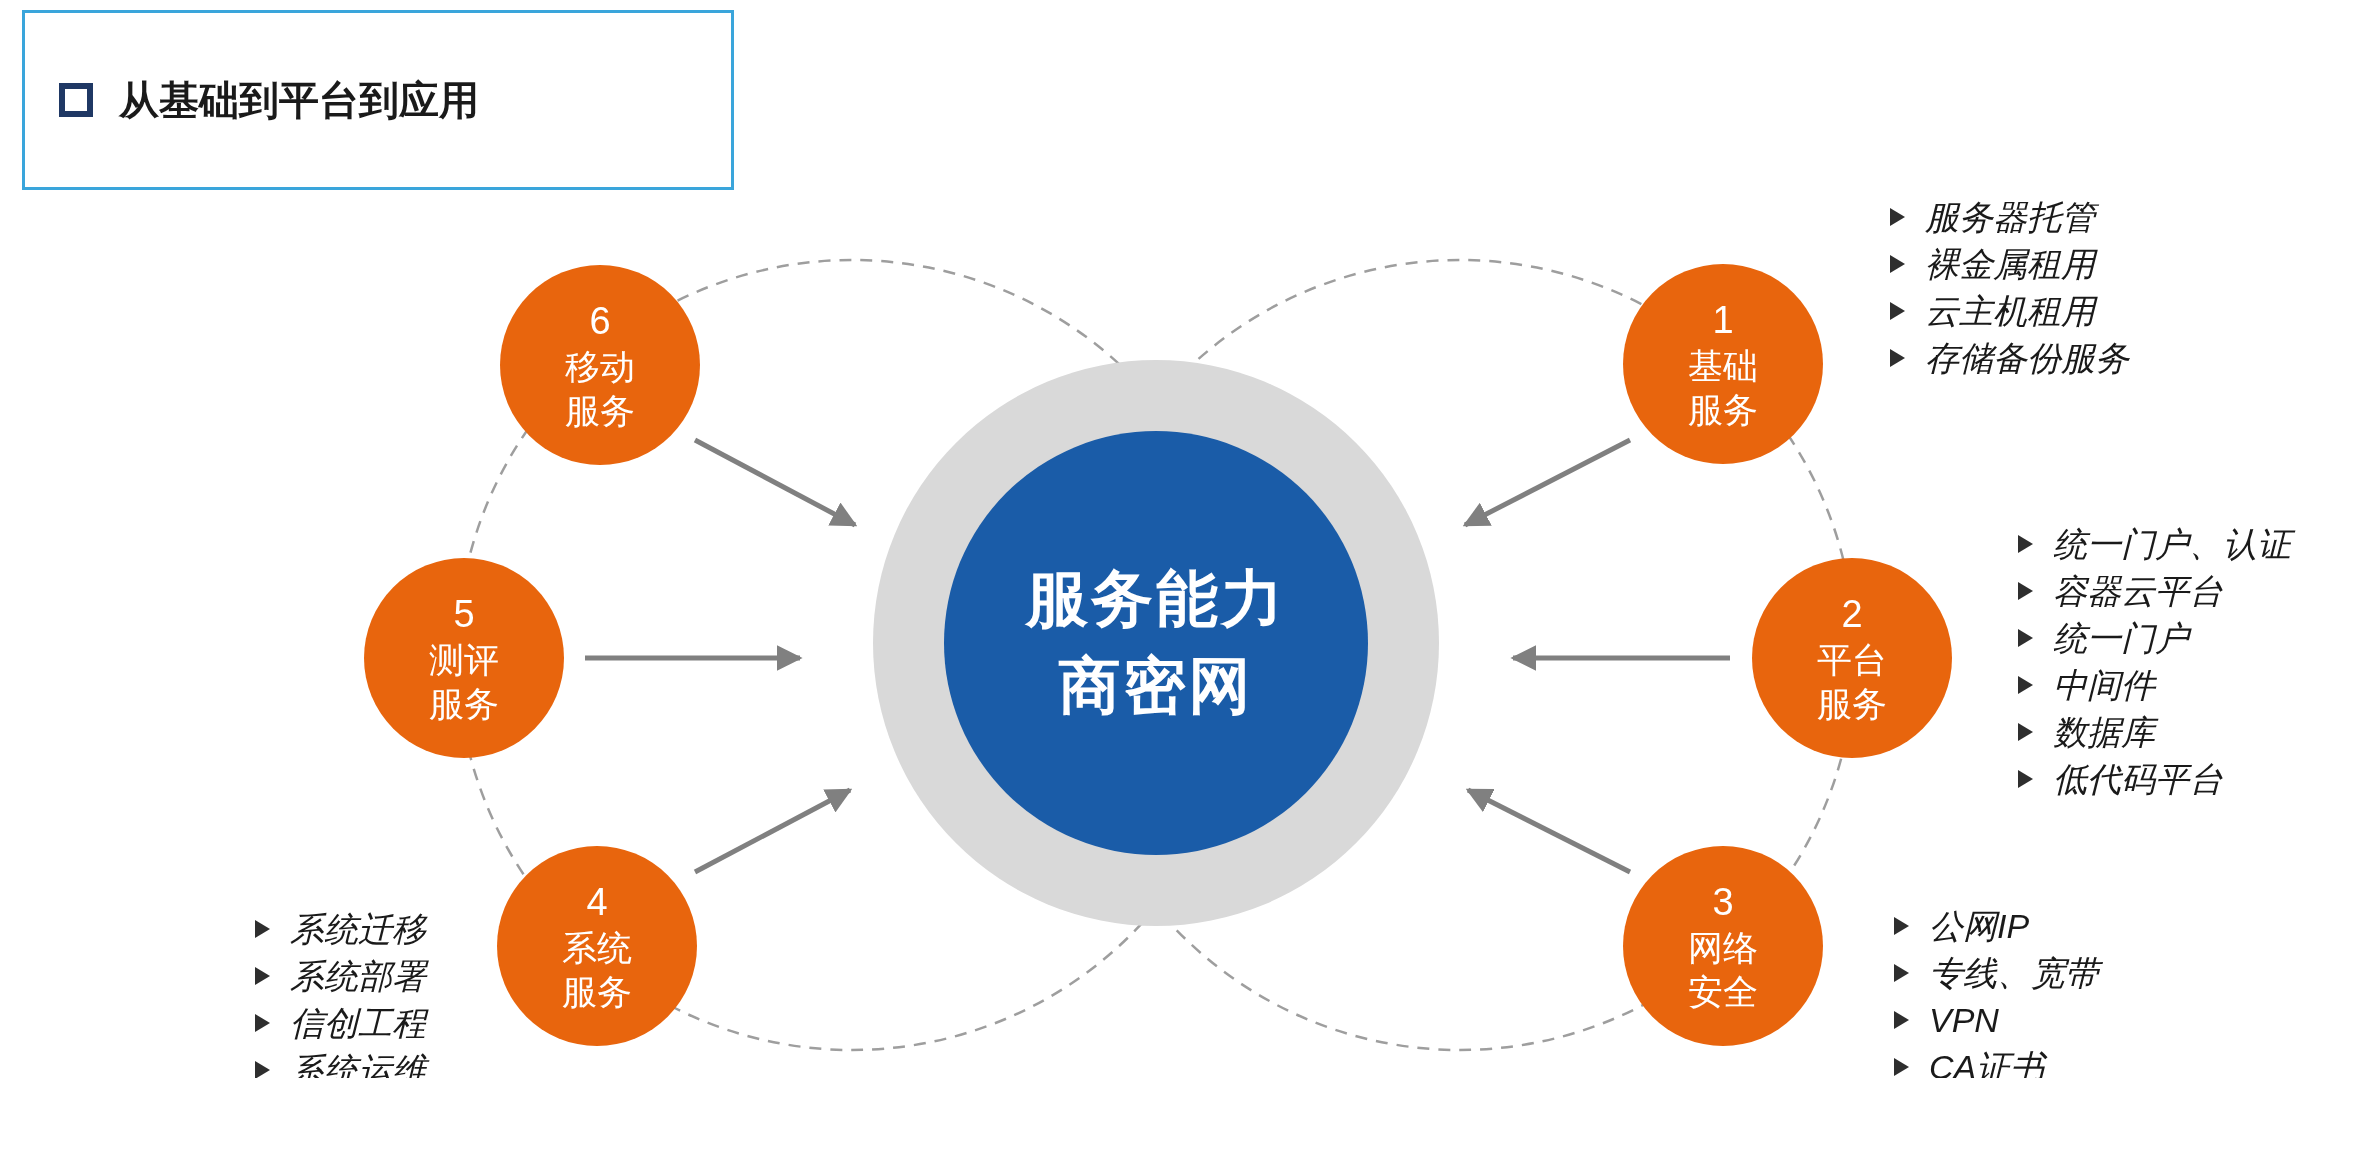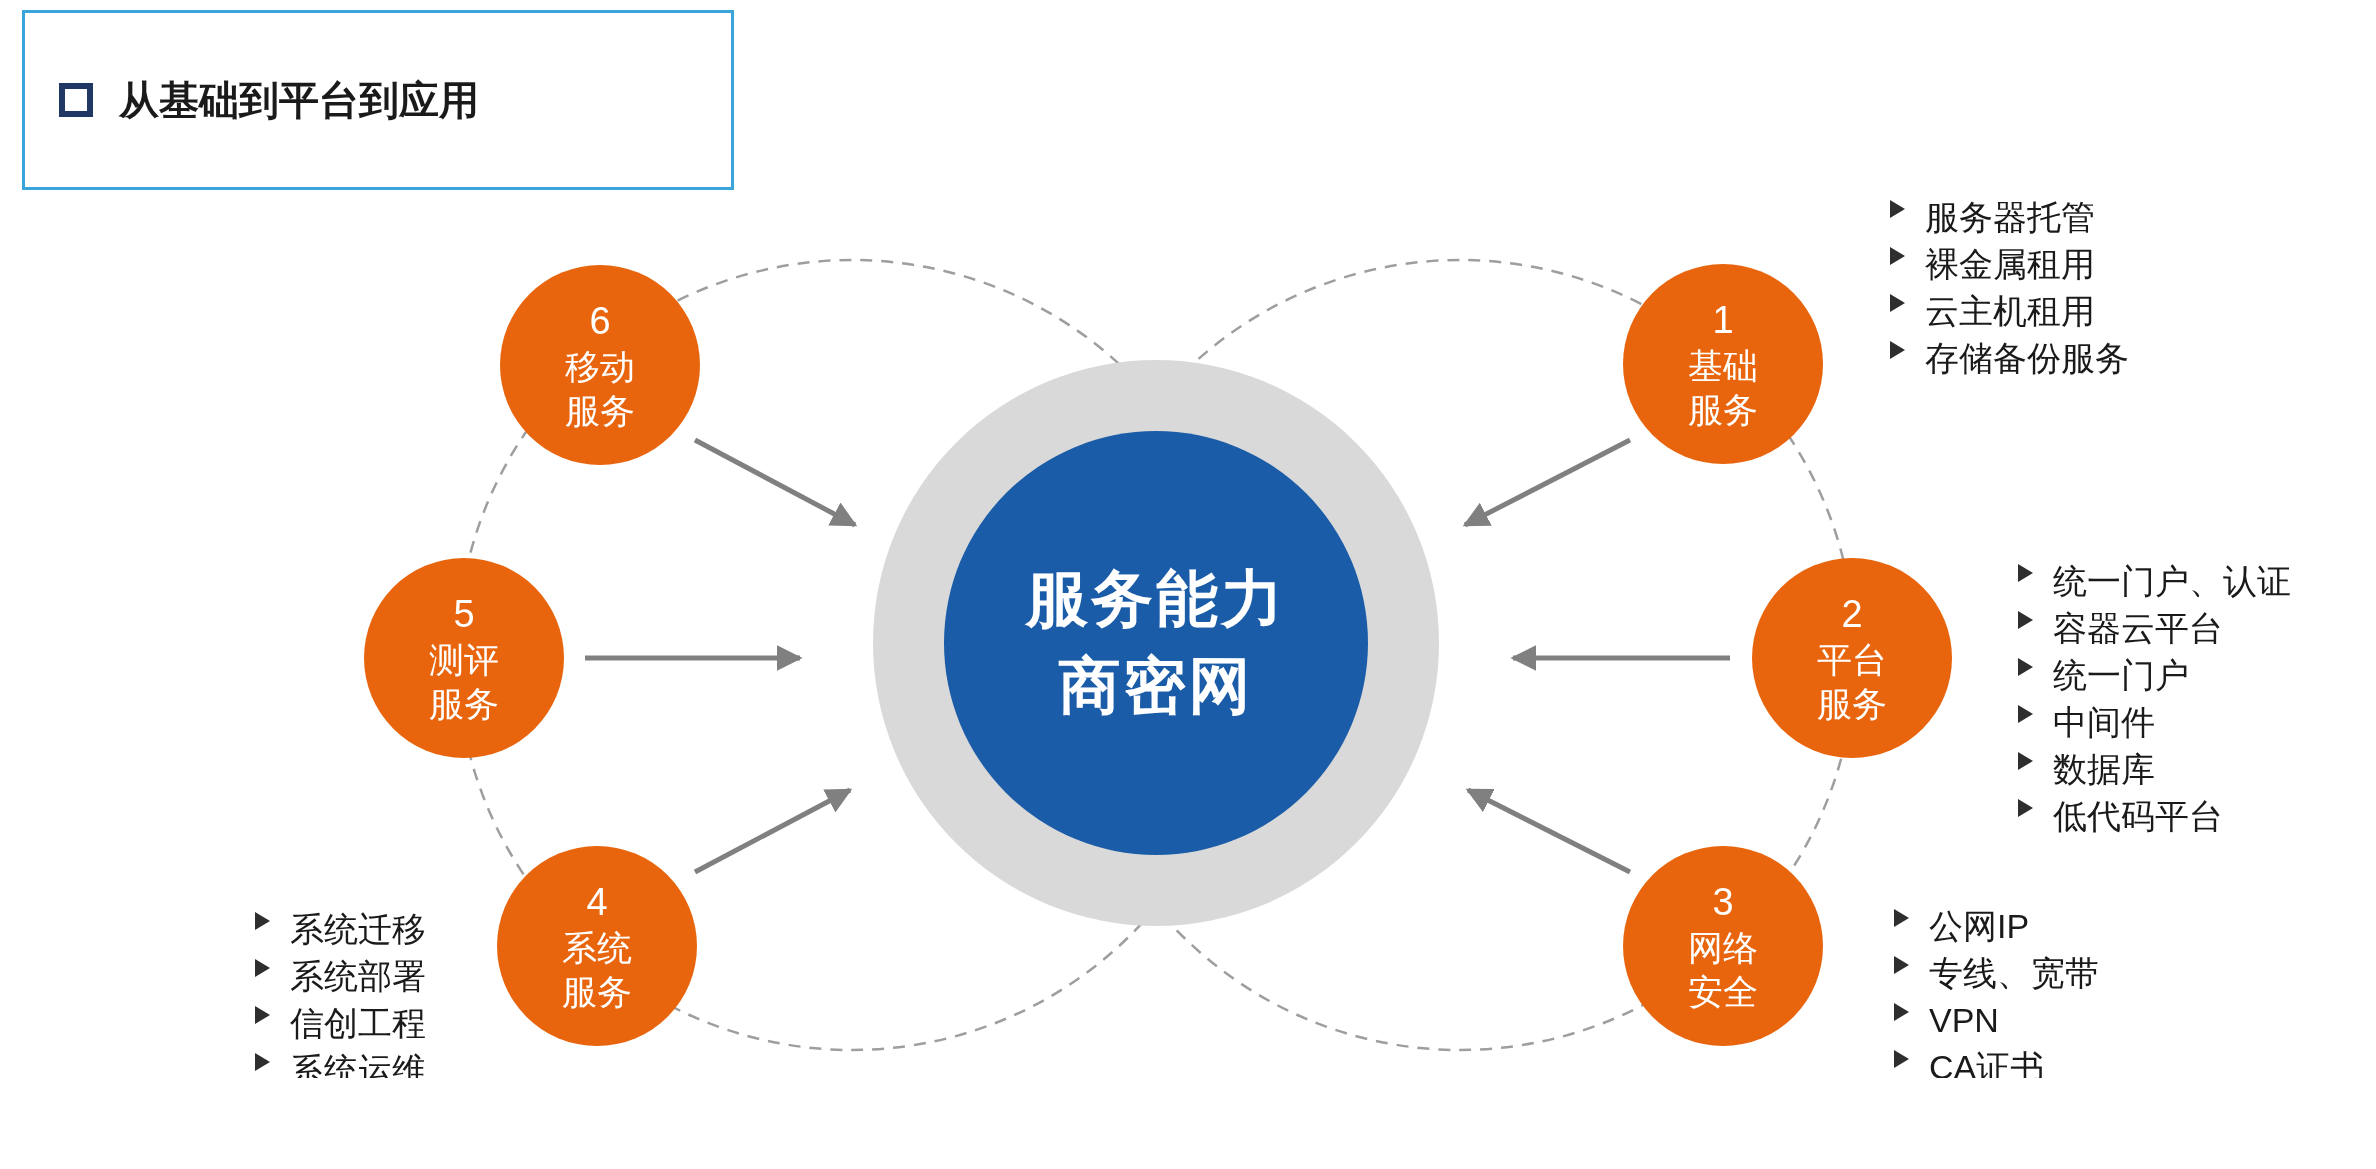--- a/index.html
+++ b/index.html
@@ -31,21 +31,21 @@
     background: var(--orange, #e8650d); color: #fff;
     display: flex; flex-direction: column; align-items: center; justify-content: center;
     font-size: 35px; line-height: 1.25; text-align: center;
   }
   .node .num { font-size: 38px; }
 
   .list {
     position: absolute; z-index: 4; display: flex; flex-direction: column; gap: 13px;
     font-size: 34px; line-height: 1; white-space: nowrap;
   }
-  .list .row { display: flex; align-items: flex-start; }
+  .list .row { display: flex; align-items: center; font-style: italic; }
   .bullet {
     width: 0; height: 0; flex: none; margin-right: 20px;
     border-left: 15px solid #2e2e2e;
     border-top: 9px solid transparent; border-bottom: 9px solid transparent;
   }
 
   .legend {
     position: absolute; z-index: 5; left: 22px; top: 10px;
     width: 712px; height: 180px; box-sizing: border-box;
     border: 3px solid var(--legendBorder, #3aa5db); background: #fff;
@@ -57,21 +57,21 @@
 
   
   .n1 { left: 1623px; top: 264px; }
   .n2 { left: 1752px; top: 558px; }
   .n3 { left: 1623px; top: 846px; }
   .n4 { left: 497px;  top: 846px; }
   .n5 { left: 364px;  top: 558px; }
   .n6 { left: 500px;  top: 265px; }
   
   .l1 { left: 1890px; top: 200px; }
-  .l2 { left: 2018px; top: 527px; margin-top: 37px; }
+  .l2 { left: 2018px; top: 527px; }
   .l3 { left: 1894px; top: 909px; }
   .l4 { left: 255px;  top: 912px; }
   .l5 { left: 141px;  top: 598px; }
   .l6 { left: 242px;  top: 293px; }
 </style>
 </head>
 <body>
 
 <div class="canvas">
 

